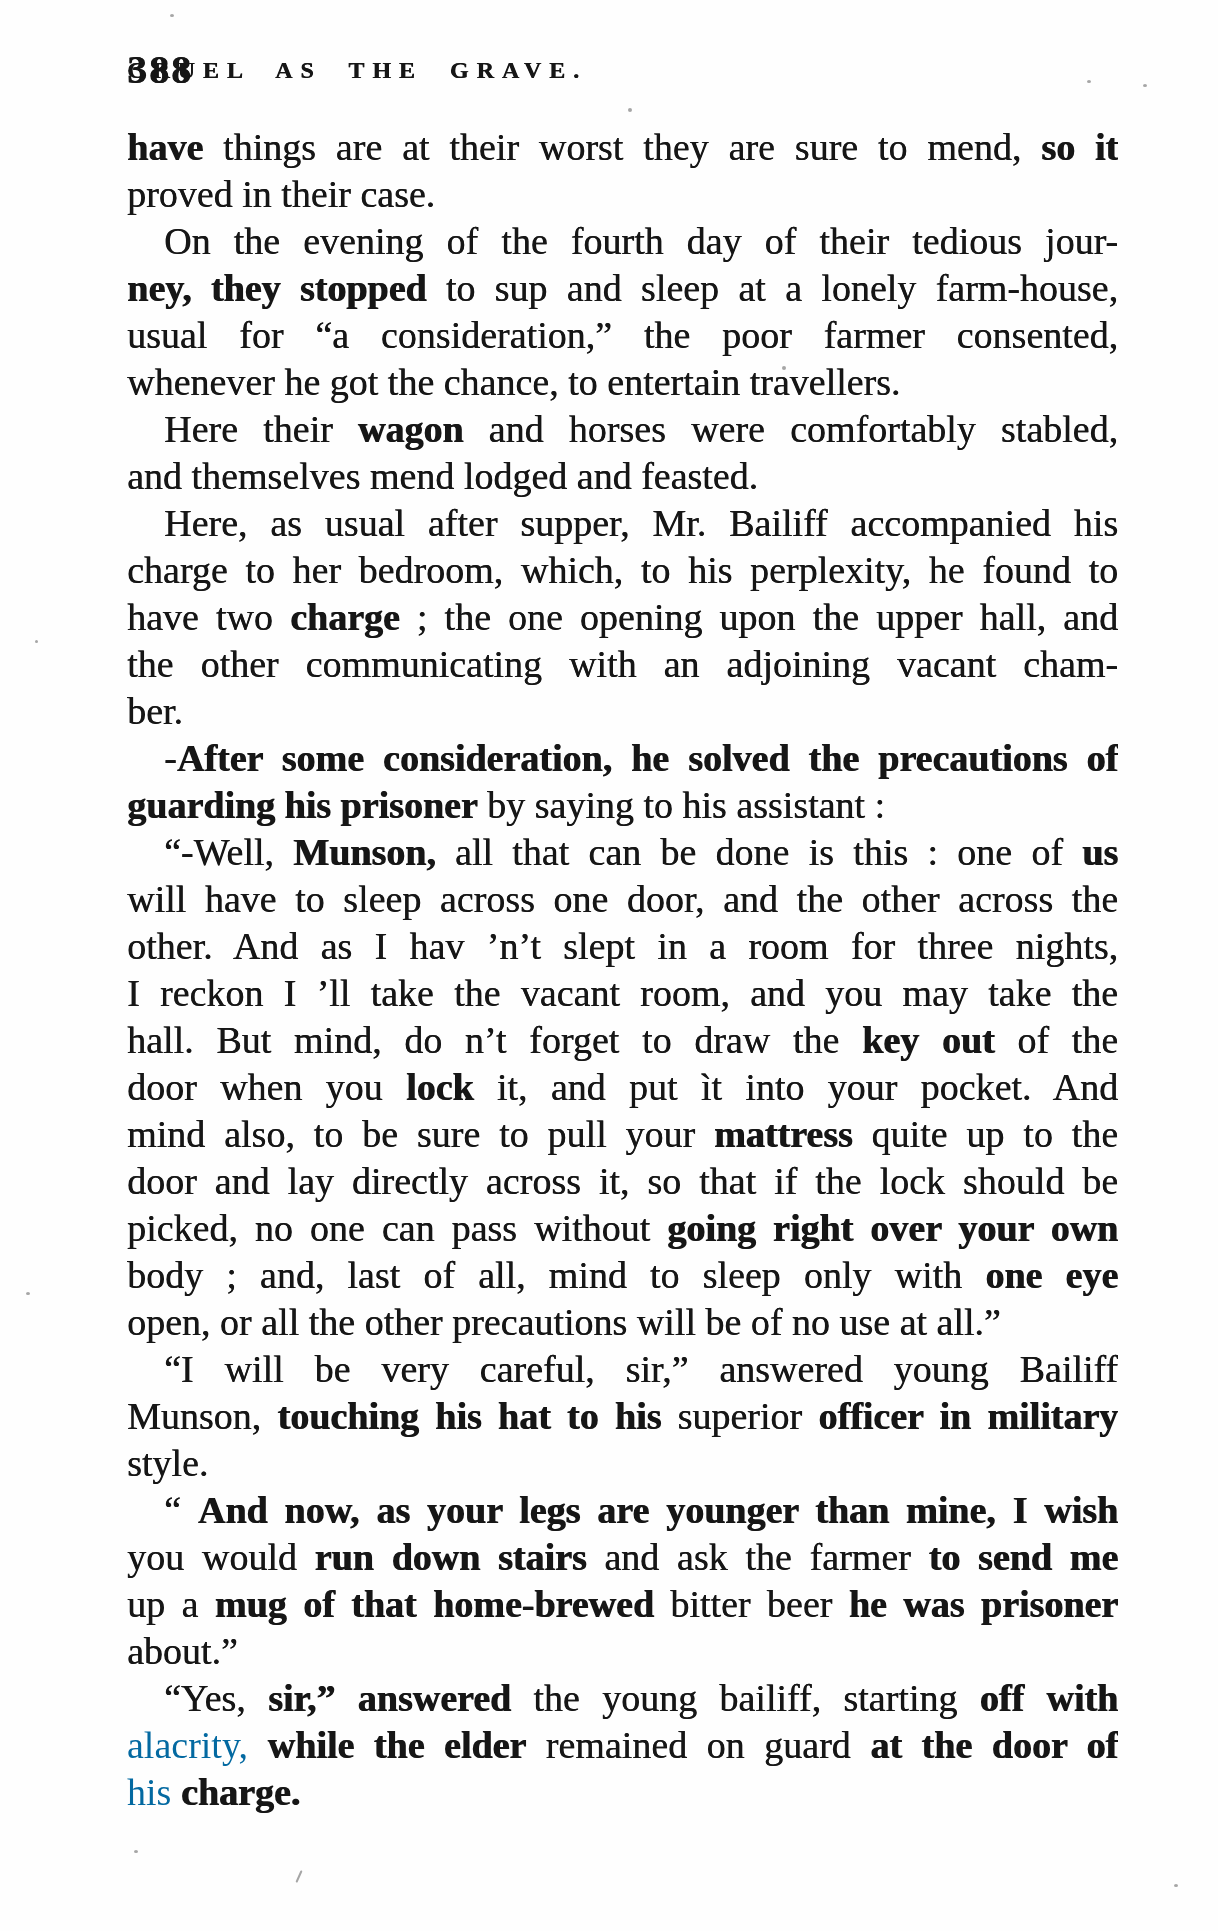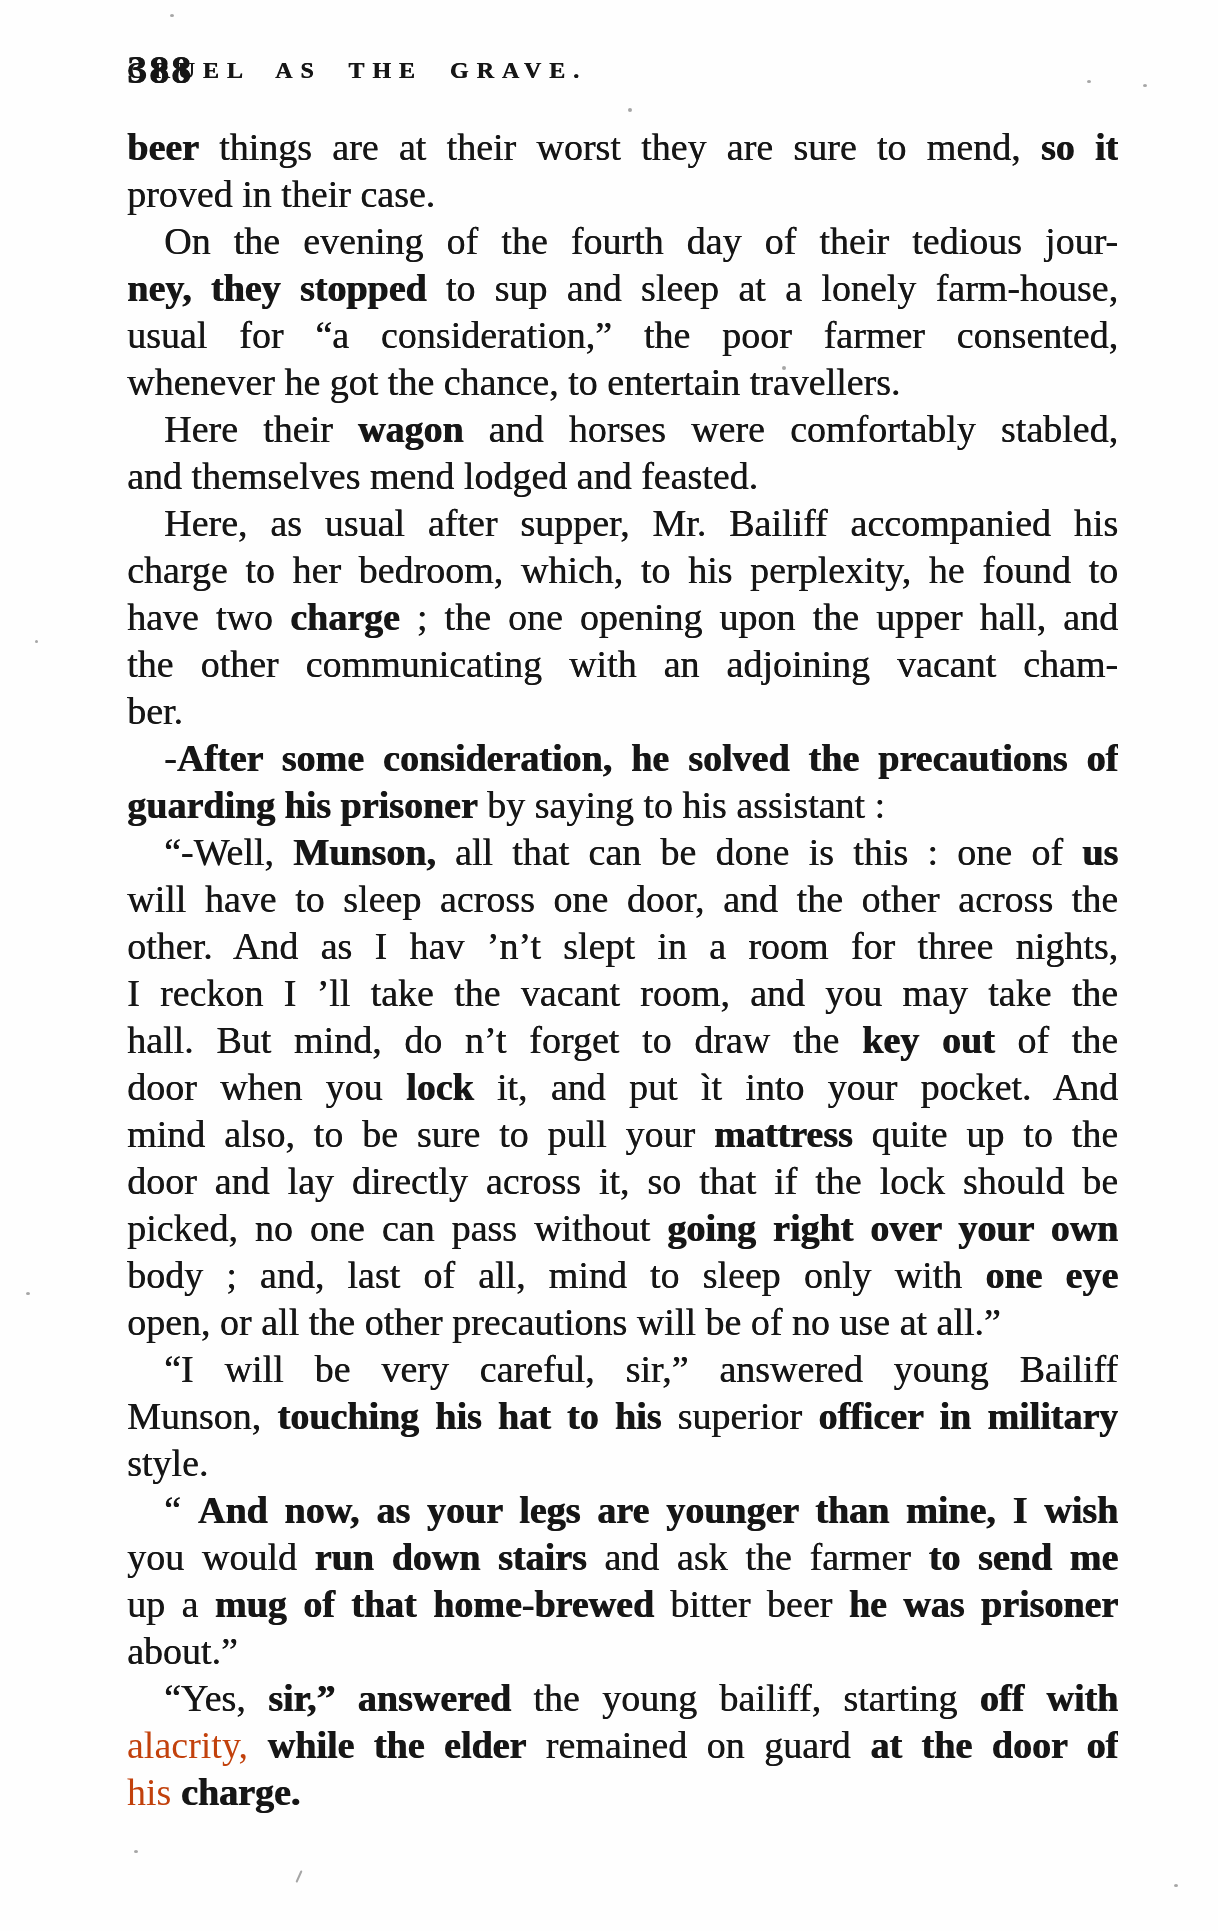--- a/index.html
+++ b/index.html
@@ -45,21 +45,21 @@
   .paragraph { margin: 0; }
   .line {
     text-align: justify;
     text-align-last: justify;
     height: 47px;
     overflow: hidden;
   }
   .line.lastline { text-align-last: left; }
   .line.indent { text-indent: 37px; }
   .line b { font-weight: bold; text-shadow: 0.8px 0.4px 0 currentColor; }
-  .light { color: #c2410c; text-shadow: none; }
+  .light { color: #0369a1; text-shadow: none; }
   .speck {
     position: absolute;
     background: #777;
     border-radius: 50%;
     opacity: 0.65;
   }
   .speck.slash {
     border-radius: 1px;
     transform: rotate(24deg);
   }
@@ -68,21 +68,21 @@
 <body>
 
 <div class="page">
 
   <div class="header-number">388</div>
 
   <div class="header-title">CRUEL AS THE GRAVE.</div>
 
   <div class="body-text">
       <div class="paragraph">
-        <div class="line"><b>beer</b> things are at their worst they are sure to mend, <b>so it</b></div>
+        <div class="line"><b>have</b> things are at their worst they are sure to mend, <b>so it</b></div>
         <div class="line lastline">proved in their case.</div>
       </div>
       <div class="paragraph">
         <div class="line indent">On the evening of the fourth day of their tedious jour-</div>
         <div class="line"><b>ney, they stopped</b> to sup and sleep at a lonely farm-house,</div>
         <div class="line">usual for “a consideration,” the poor farmer consented,</div>
         <div class="line lastline">whenever he got the chance, to entertain travellers.</div>
       </div>
       <div class="paragraph">
         <div class="line indent">Here their <b>wagon</b> and horses were comfortably stabled,</div>

